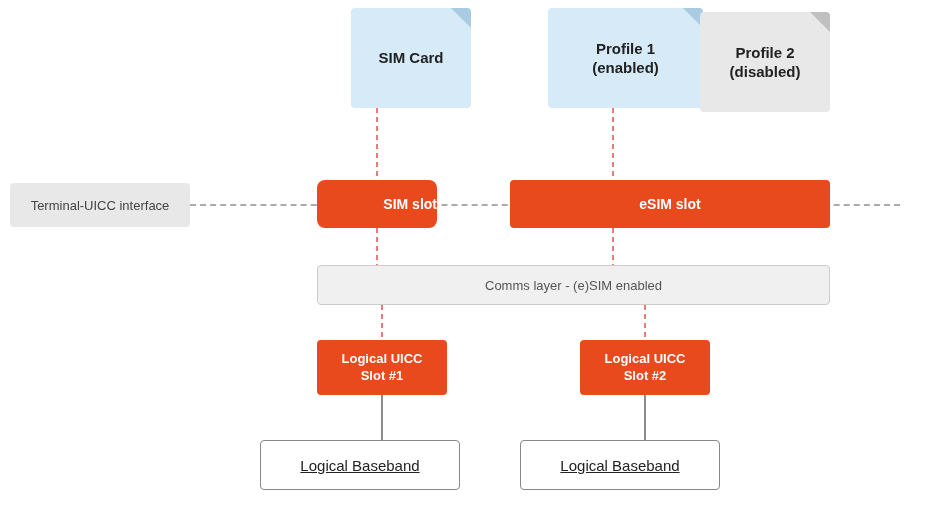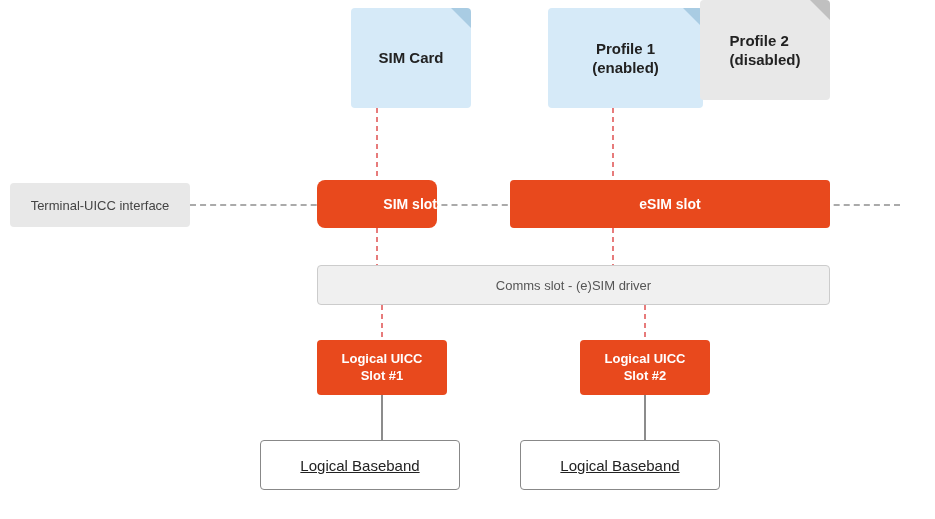--- a/index.html
+++ b/index.html
@@ -60,29 +60,30 @@
       position: absolute;
       top: 0; right: 0;
       width: 20px; height: 20px;
       background: #a9cce3;
       clip-path: polygon(0 0, 100% 100%, 100% 0);
       border-radius: 0 4px 0 0;
     }
 
     .profile2-box {
       position: absolute;
-      top: 0;
+      top: 12px;
       left: 700px;
       width: 130px;
       height: 100px;
       background: #e8e8e8;
       border-radius: 4px 20px 4px 4px;
       display: flex;
       align-items: center;
       justify-content: center;
+      text-align: center;
     }
     .profile2-box::before {
       content: '';
       position: absolute;
       top: 0; right: 0;
       width: 20px; height: 20px;
       background: #c0c0c0;
       clip-path: polygon(0 0, 100% 100%, 100% 0);
       border-radius: 0 4px 0 0;
     }
@@ -320,21 +321,21 @@
 
   <div class="sim-slot-box">
     <span>SIM slot</span>
   </div>
 
   <div class="esim-slot-box">
     <span>eSIM slot</span>
   </div>
 
   <div class="comms-layer-box">
-    <span>Comms slot - (e)SIM driver</span>
+    <span>Comms layer - (e)SIM enabled</span>
   </div>
 
   <div class="luicc1-box">
     <span>Logical UICC<br>Slot #1</span>
   </div>
 
   <div class="luicc2-box">
     <span>Logical UICC<br>Slot #2</span>
   </div>
 

